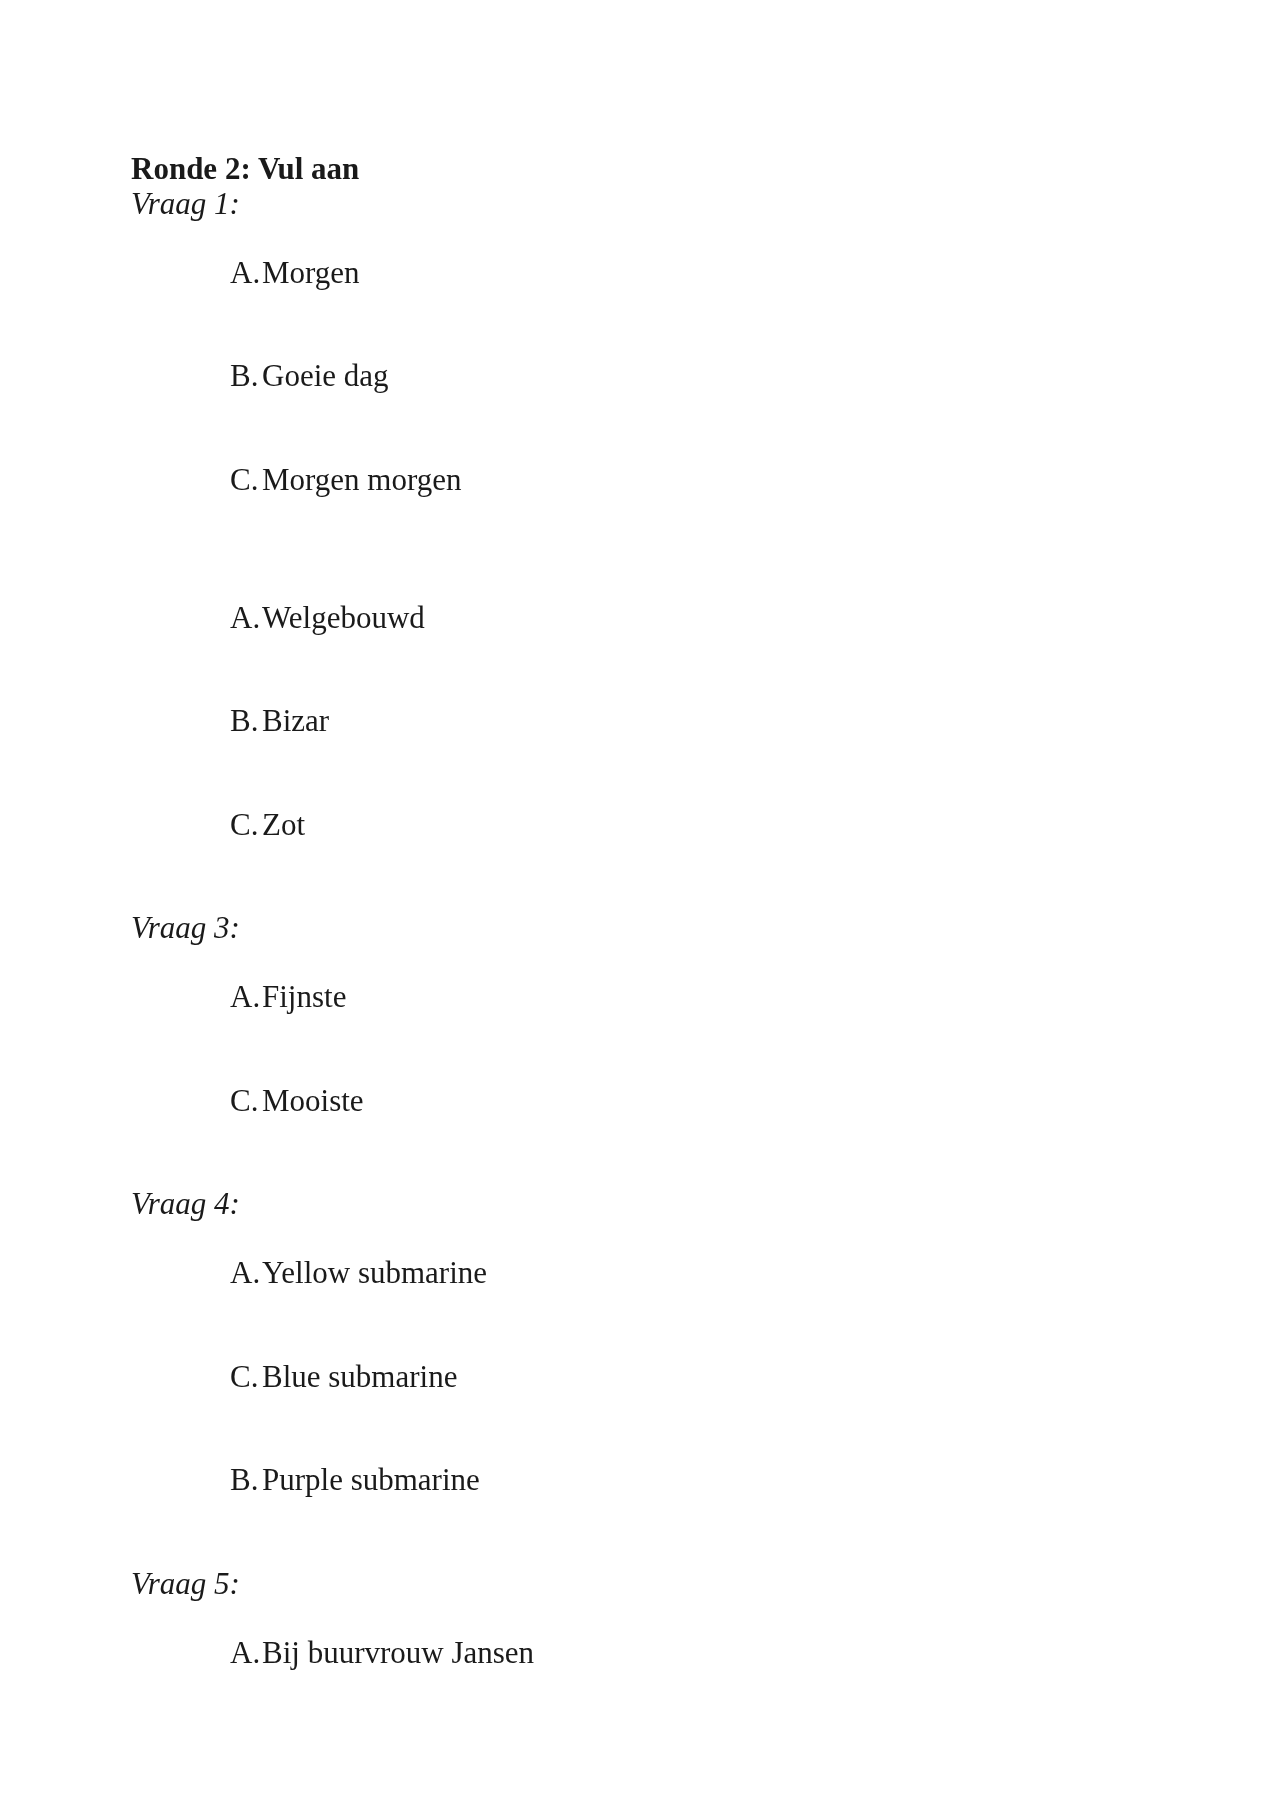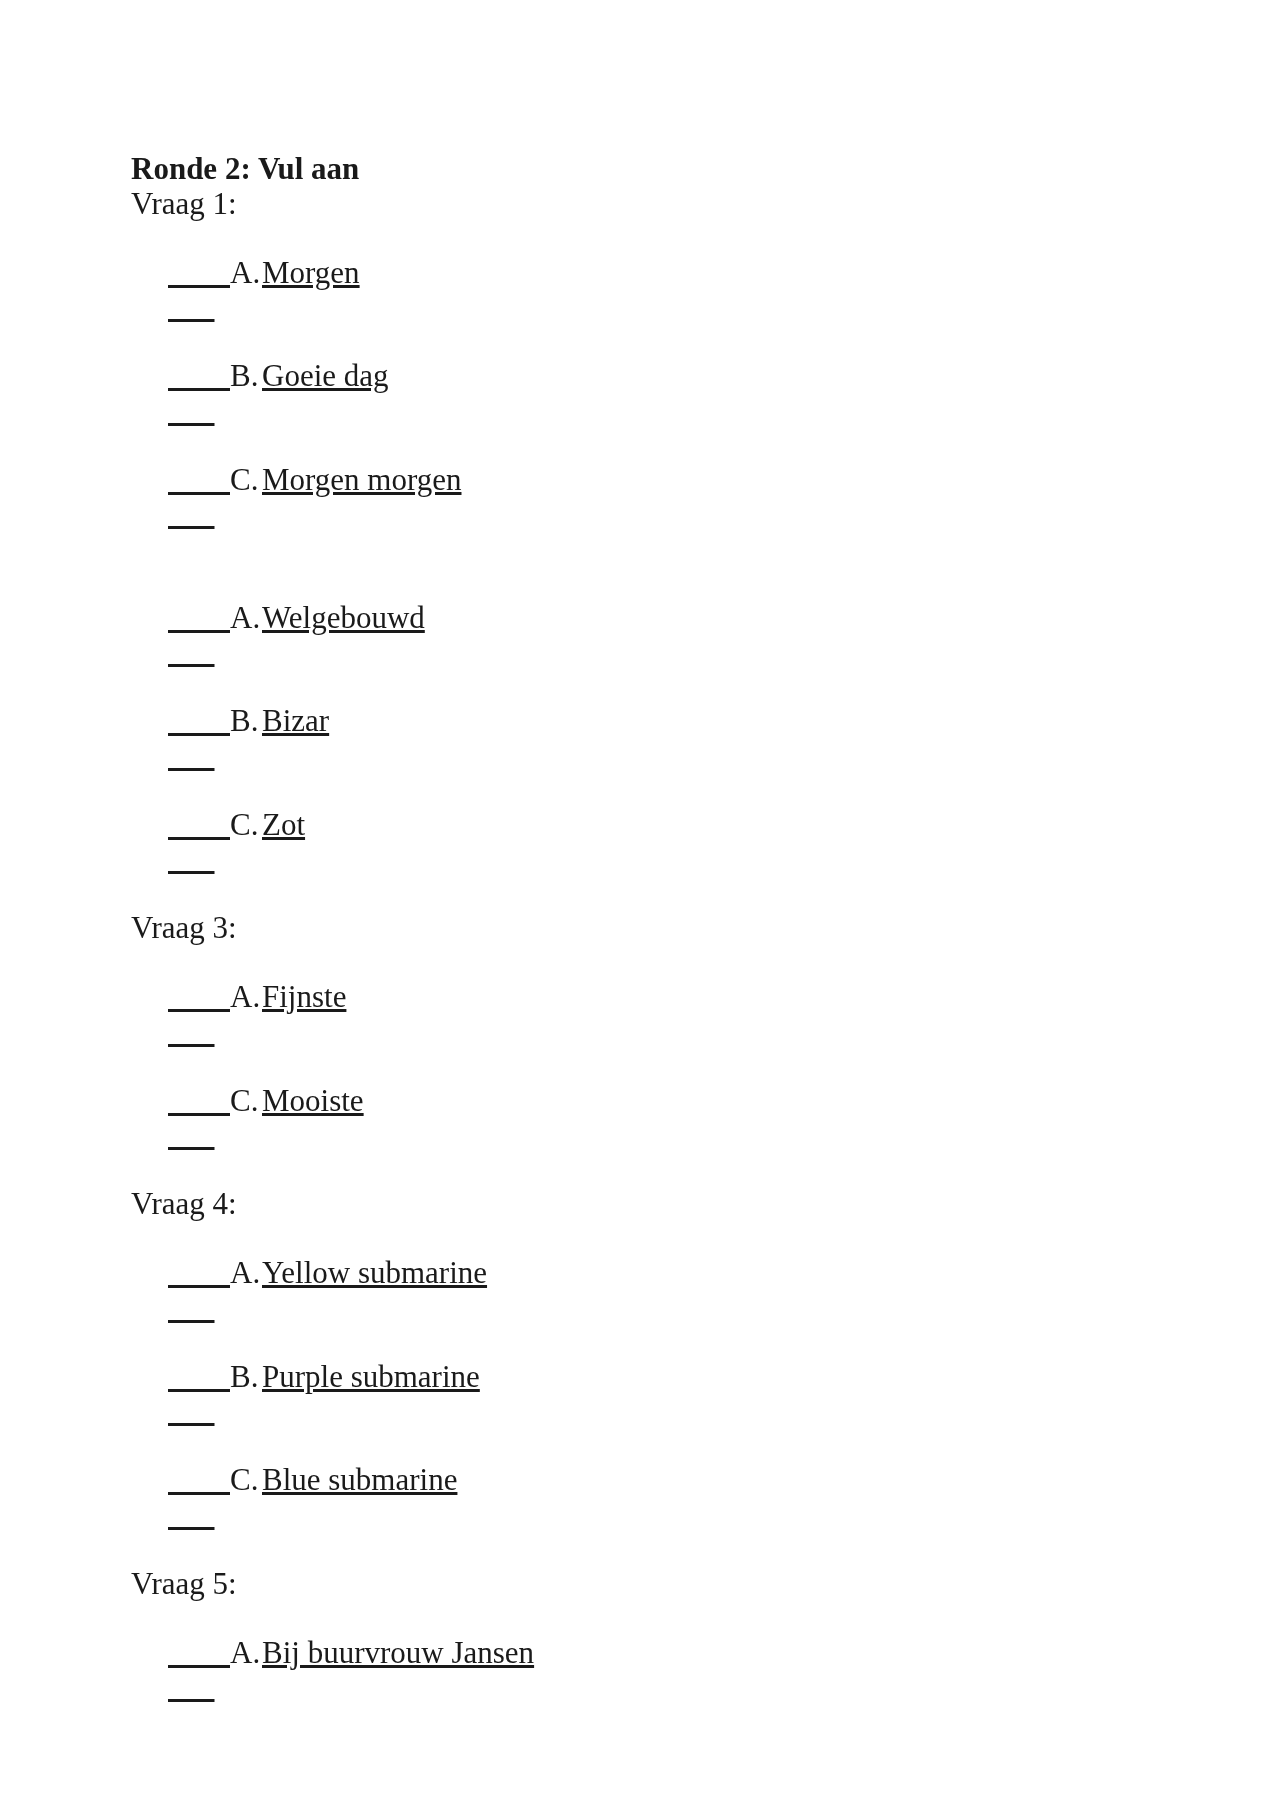--- a/index.html
+++ b/index.html
@@ -30,25 +30,25 @@
     font-weight: bold;
   }
   .question {
     margin-top: 34.5px; 
   }
   .question.first {
     margin-top: 0;
   }
   .q-label {
     white-space: pre;
+    font-style: italic;
   }
   .option {
     padding-left: 37px; 
     white-space: pre;
-    text-decoration: underline;
   }
   .marker {
     display: inline-block;
     width: 32px; 
   }
 </style>
 </head>
 <body>
 
 <div class="page">
@@ -90,24 +90,24 @@
         <span class="marker">C.</span><span>Mooiste</span>
       </div>
     </section>
 
     <section class="question">
       <div class="q-label">Vraag 4:</div>
       <div class="option">
         <span class="marker">A.</span><span>Yellow submarine</span>
       </div>
       <div class="option">
-        <span class="marker">B.</span><span>Purple submarine</span>
+        <span class="marker">C.</span><span>Blue submarine</span>
       </div>
       <div class="option">
-        <span class="marker">C.</span><span>Blue submarine</span>
+        <span class="marker">B.</span><span>Purple submarine</span>
       </div>
     </section>
 
     <section class="question">
       <div class="q-label">Vraag 5:</div>
       <div class="option">
         <span class="marker">A.</span><span>Bij buurvrouw Jansen</span>
       </div>
 
     </section>

